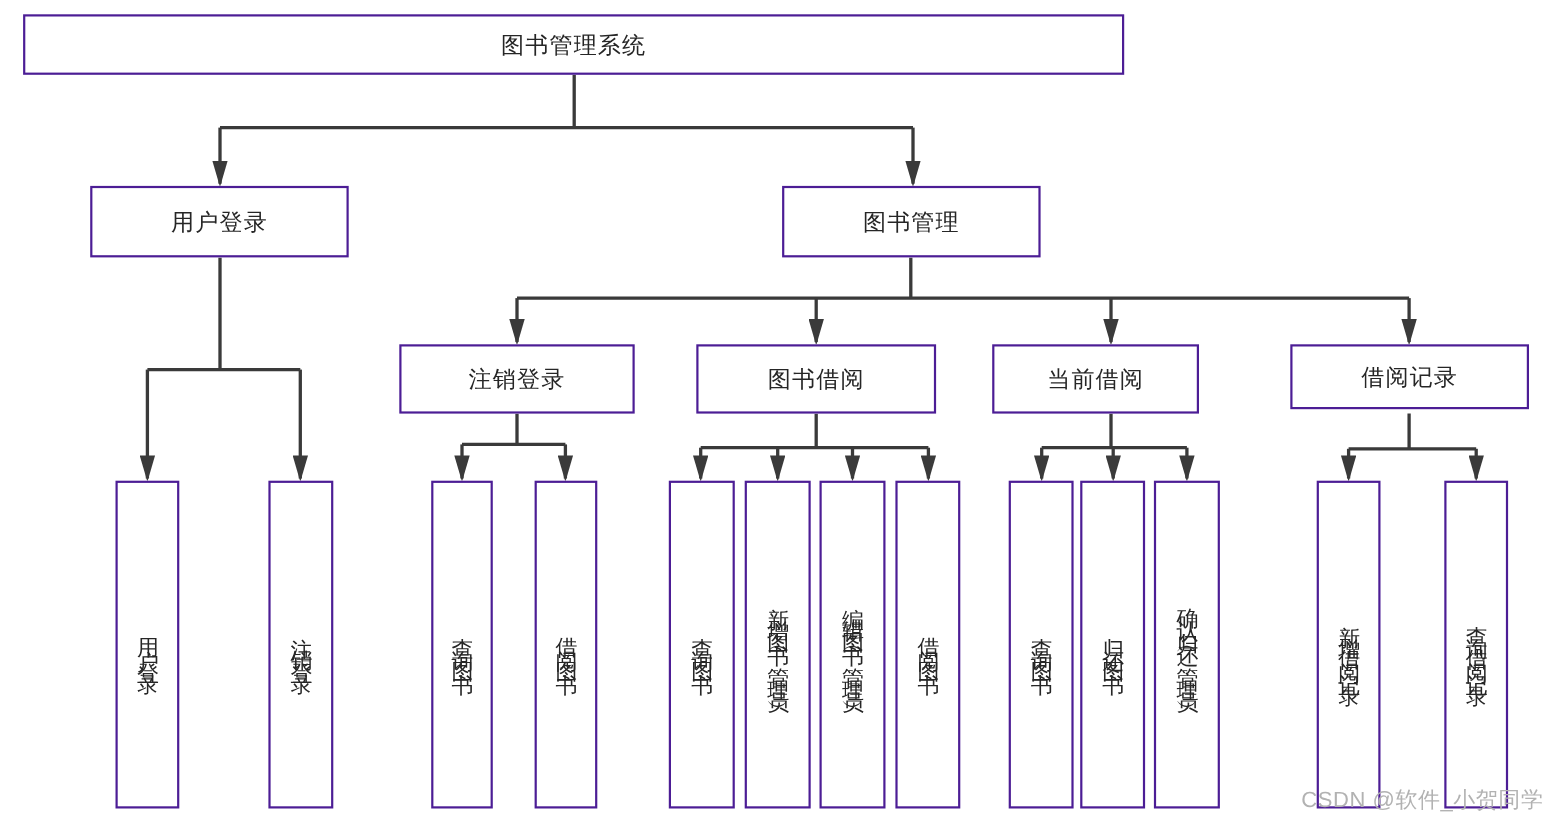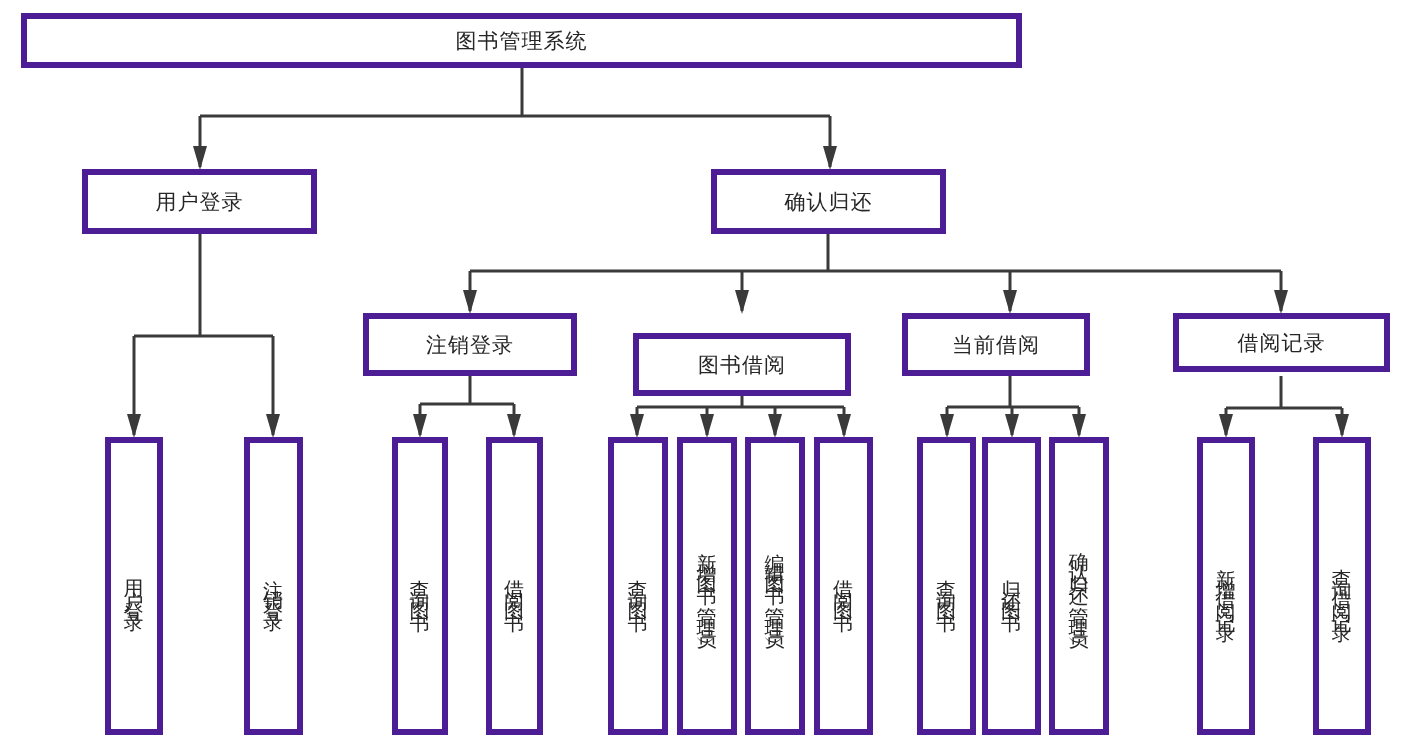--- a/index.html
+++ b/index.html
@@ -7,21 +7,21 @@
     position:relative;
     width:1405px;height:747px;
     background:#ffffff;
     font-family:"Liberation Sans","DejaVu Sans",sans-serif;
     overflow:hidden;
   }
   .wires{position:absolute;left:0;top:0;z-index:1;}
   .node{
     position:absolute;
     box-sizing:border-box;
-    border:6px solid #4c1d95;
+    border:2px solid #4c1d95;
     background:#ffffff;
     display:flex;
     align-items:center;
     justify-content:center;
     color:#262626;
     z-index:2;
   }
   .node.h span{
     font-size:21px;
     letter-spacing:1px;
@@ -93,27 +93,27 @@
   </svg>
 
   <div class="node h" style="left:21px;top:13px;width:1001px;height:55px;">
     <span>图书管理系统</span>
   </div>
 
   <div class="node h" style="left:82px;top:169px;width:235px;height:65px;">
     <span>用户登录</span>
   </div>
   <div class="node h" style="left:711px;top:169px;width:235px;height:65px;">
-    <span>确认归还</span>
+    <span>图书管理</span>
   </div>
 
   <div class="node h" style="left:363px;top:313px;width:214px;height:63px;">
     <span>注销登录</span>
   </div>
-  <div class="node h" style="left:633px;top:313px;width:218px;height:63px;margin-top:20px;">
+  <div class="node h" style="left:633px;top:313px;width:218px;height:63px;">
     <span>图书借阅</span>
   </div>
   <div class="node h" style="left:902px;top:313px;width:188px;height:63px;">
     <span>当前借阅</span>
   </div>
   <div class="node h" style="left:1173px;top:313px;width:217px;height:59px;">
     <span>借阅记录</span>
   </div>
 
   <div class="node v" style="left:105px;top:437px;width:58px;height:298px;">
@@ -153,14 +153,15 @@
     <span>确认归还（管理员）</span>
   </div>
 
   <div class="node v" style="left:1197px;top:437px;width:58px;height:298px;">
     <span>新增借阅记录</span>
   </div>
   <div class="node v" style="left:1313px;top:437px;width:58px;height:298px;">
     <span>查询借阅记录</span>
   </div>
 
+  <div class="watermark" style="left:1183px;top:714px;">CSDN @软件_小贺同学</div>
 
 </div>
 
 </body></html>

